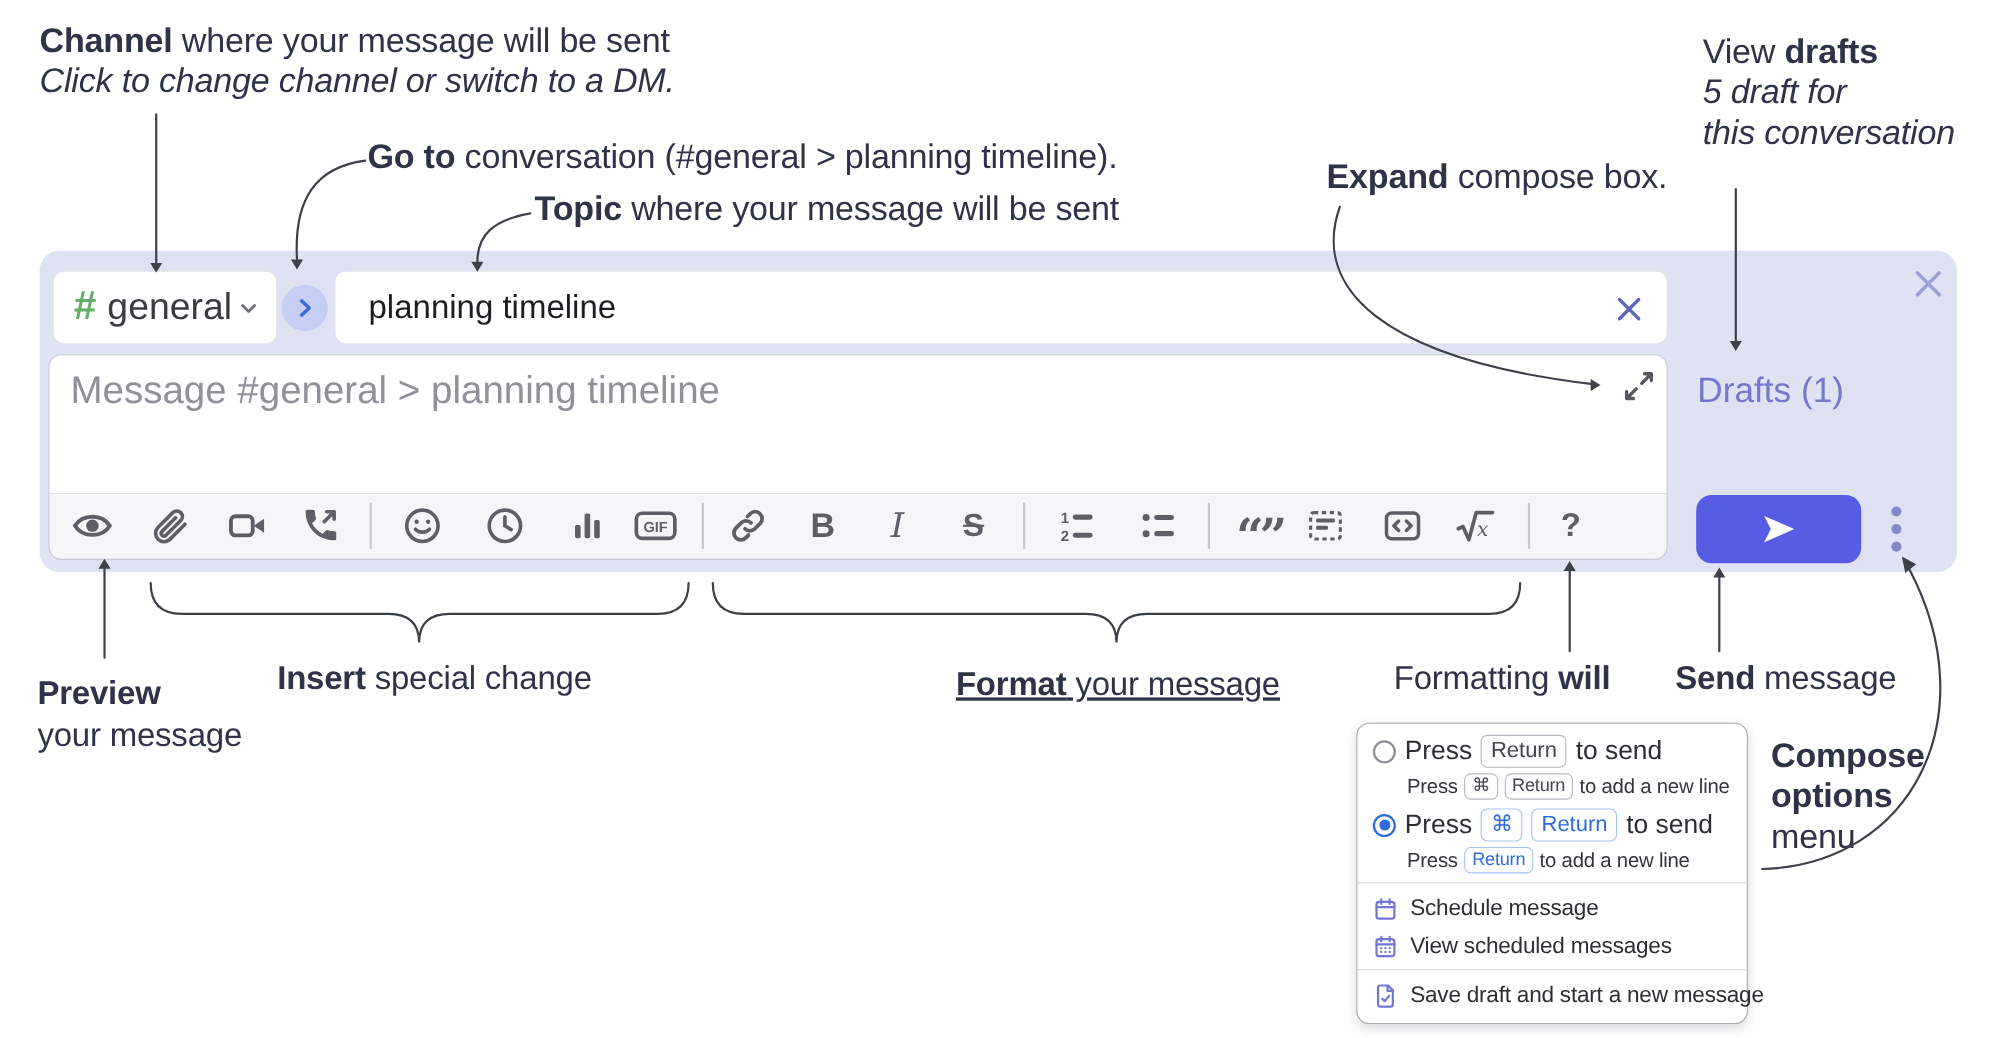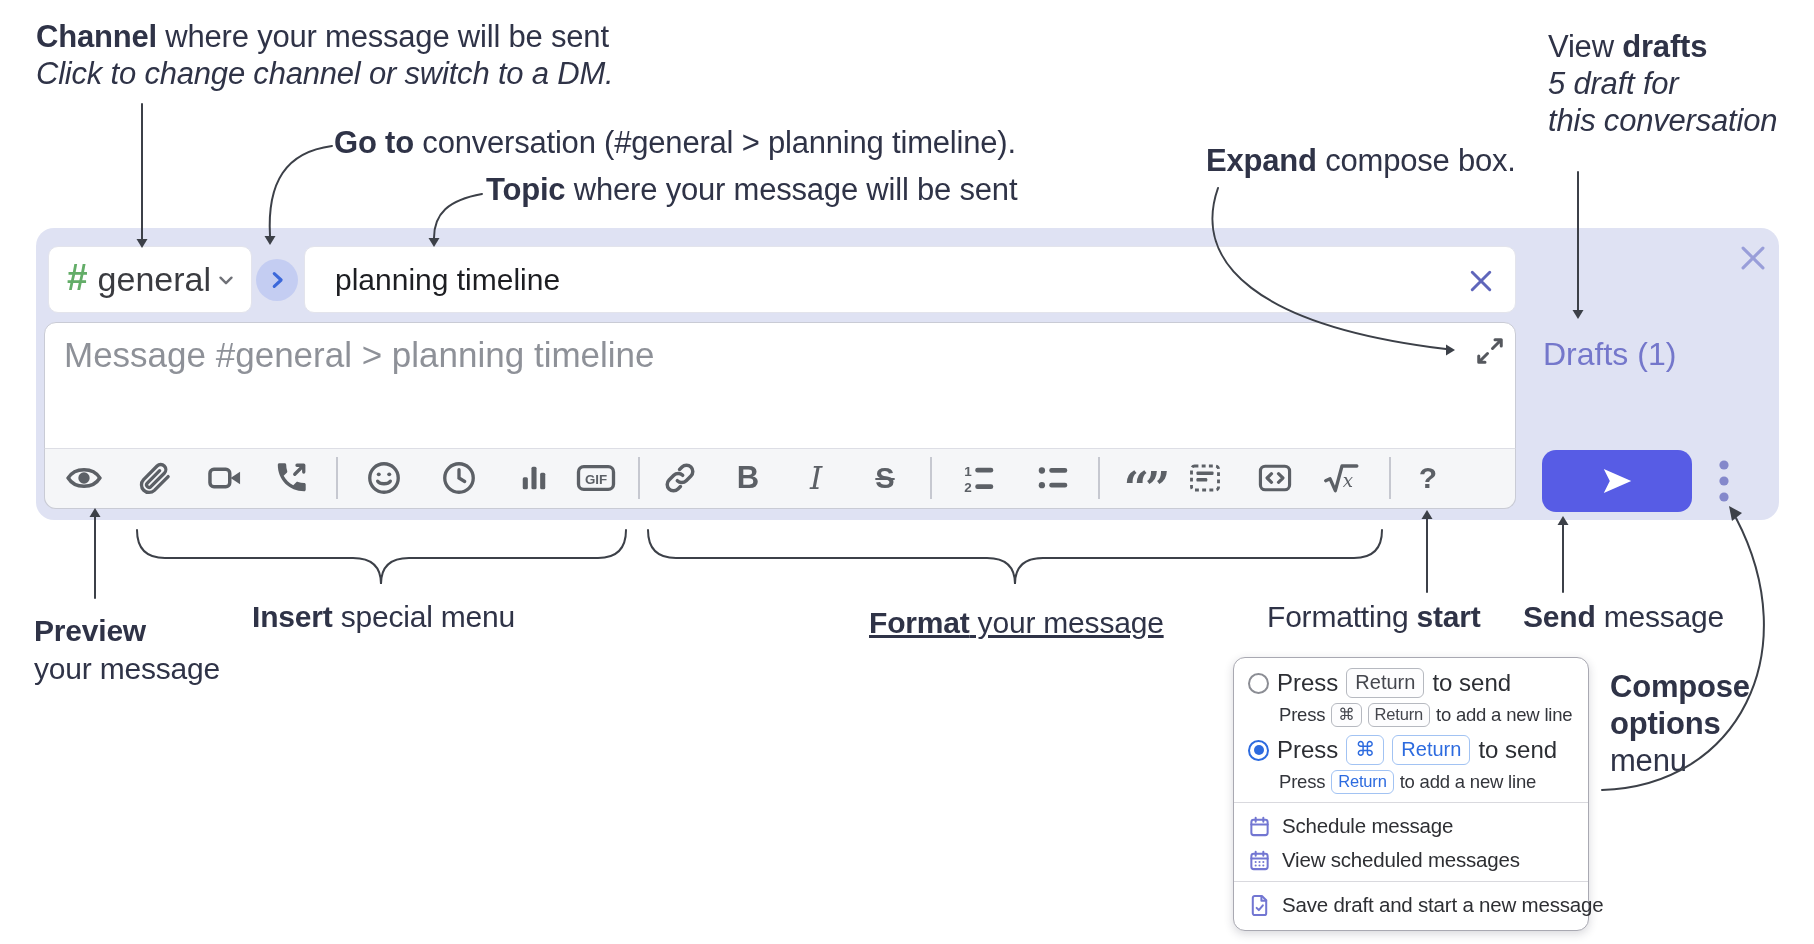--- a/index.html
+++ b/index.html
@@ -258,27 +258,27 @@
         <circle cx="6" cy="23" r="4.6"></circle>
         <circle cx="6" cy="39" r="4.6"></circle>
       </svg>
   </div>
 
   <div class="abs label-row" style="left:34px; top:600px; line-height:38px;margin-top:12px;">
     <b>Preview</b><br>
     <span>your message</span>
   </div>
   <div class="abs label-row" style="left:252px; top:600px;">
-    <b>Insert</b><span> special menu</span>
+    <b>Insert</b><span> special change</span>
   </div>
   <div class="abs label-row" style="left:869px; top:606px;text-decoration:underline;">
     <b>Format</b><span> your message</span>
   </div>
   <div class="abs label-row" style="left:1267px; top:600px;">
-    <span>Formatting </span><b>start</b>
+    <span>Formatting </span><b>will</b>
   </div>
   <div class="abs label-row" style="left:1523px; top:600px;">
     <b>Send</b><span> message</span>
   </div>
   <div class="abs ann" style="left:1610px; top:668px; font-weight:700;">
     <span>Compose</span><br>
     <span>options</span><br>
     <span style="font-weight:400;">menu</span>
   </div>
 

